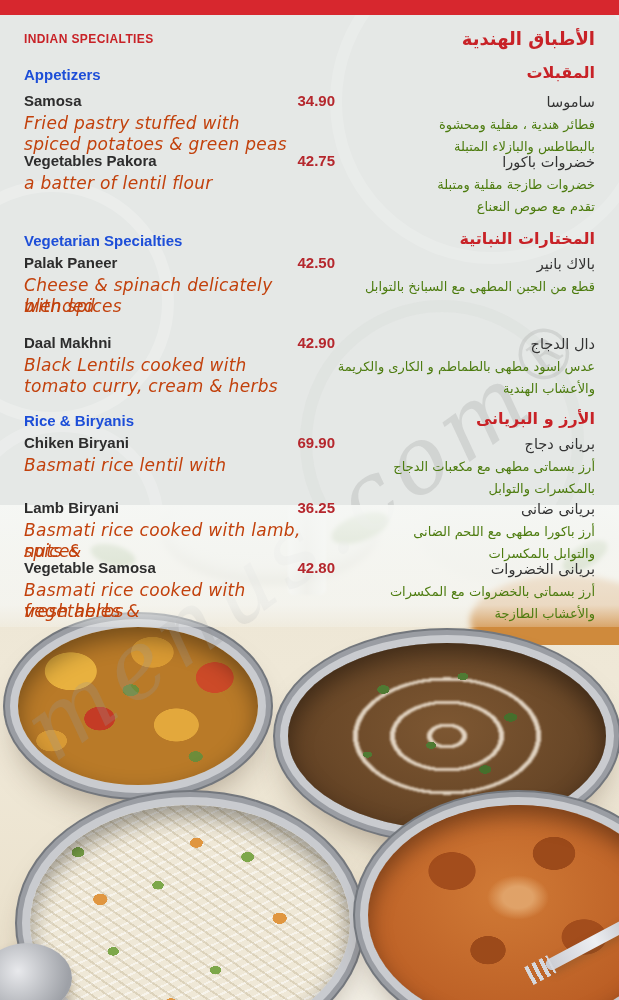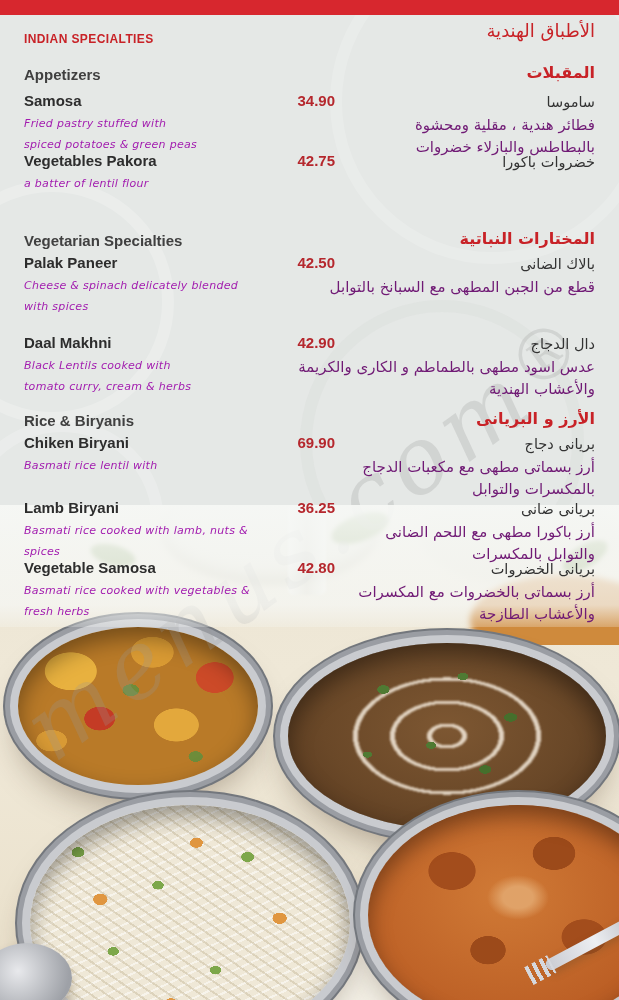--- a/index.html
+++ b/index.html
@@ -98,37 +98,37 @@
         transform:rotate(-8deg);filter:blur(1px);}
 
   
   .photo-overlay{position:absolute;left:0;top:505px;width:619px;height:122px;z-index:4;
         background:linear-gradient(180deg,rgba(246,248,246,.94) 0%,rgba(246,248,246,.72) 82%,rgba(246,248,246,.25) 100%);}
 
   
   .content{position:absolute;inset:0;z-index:5;}
   .title-en{position:absolute;left:24px;top:32px;font-size:12px;font-weight:bold;
         color:#c82227;letter-spacing:.4px;}
-  .title-ar{position:absolute;right:24px;top:20px;font-size:18px;font-weight:normal;
+  .title-ar{position:absolute;right:24px;top:28px;font-size:18px;font-weight:bold;
         color:#c82227;direction:rtl;font-family:"DejaVu Sans",sans-serif;}
   .sec{position:absolute;left:0;width:619px;}
-  .sec-en{position:absolute;left:24px;top:0;font-size:15px;font-weight:bold;color:#404040;}
+  .sec-en{position:absolute;left:24px;top:0;font-size:15px;font-weight:bold;color:#1d4ed8;}
   .sec-ar{position:absolute;right:24px;top:-3px;font-size:16px;font-weight:bold;color:#c82227;
         direction:rtl;font-family:"DejaVu Sans",sans-serif;}
   .item{position:absolute;left:0;width:619px;}
   .item .name{position:absolute;left:24px;top:0;font-size:15px;font-weight:bold;color:#2d2d2d;}
   .item .price{position:absolute;left:245px;top:0;width:90px;text-align:right;
         font-size:15px;font-weight:bold;color:#b5272d;}
-  .item .desc{position:absolute;left:24px;top:21px;width:310px;font-size:11px;
-        font-style:italic;color:#a21caf;font-family:"DejaVu Sans",sans-serif;}
+  .item .desc{position:absolute;left:24px;top:21px;width:310px;font-size:17px;
+        font-style:italic;color:#c2410c;font-family:"DejaVu Sans",sans-serif;}
   .item .desc div{height:21px;line-height:21px;letter-spacing:.3px;}
   .item .ar{position:absolute;right:24px;top:0;text-align:right;direction:rtl;
         font-family:"DejaVu Sans",sans-serif;}
   .item .ar-name{font-size:14.5px;color:#333;height:22px;line-height:20px;}
-  .item .ar-desc{font-size:15px;color:#701a75;}
+  .item .ar-desc{font-size:13px;color:#4d7c0f;}
   .item .ar-desc div{height:22px;line-height:22px;}
 </style>
 </head>
 <body>
 
 <div class="page">
   <div class="topbar"></div>
 
   <div class="swirl-circle sc1"></div>
   <div class="swirl-circle sc2"></div>
@@ -173,50 +173,54 @@
       <div class="name">Samosa</div>
       <div class="price">34.90</div>
       <div class="desc">
         <div>Fried pastry stuffed with</div>
         <div>spiced potatoes &amp; green peas</div>
       </div>
       <div class="ar">
         <div class="ar-name">ساموسا</div>
         <div class="ar-desc">
           <div>فطائر هندية ، مقلية ومحشوة</div>
-          <div>بالبطاطس والبازلاء خضروات</div>
+          <div>بالبطاطس والبازلاء المتبلة</div>
         </div>
       </div>
     </div>
 
     <div class="item" style="top:152px">
       <div class="name">Vegetables Pakora</div>
       <div class="price">42.75</div>
       <div class="desc">
         <div>a batter of lentil flour</div>
       </div>
       <div class="ar">
         <div class="ar-name">خضروات باكورا</div>
+        <div class="ar-desc">
+          <div>خضروات طازجة مقلية ومتبلة</div>
+          <div>تقدم مع صوص النعناع</div>
+        </div>
       </div>
     </div>
 
     <div class="sec" style="top:232px">
       <div class="sec-en">Vegetarian Specialties</div>
       <div class="sec-ar">المختارات النباتية</div>
     </div>
 
     <div class="item" style="top:254px">
       <div class="name">Palak Paneer</div>
       <div class="price">42.50</div>
       <div class="desc">
         <div>Cheese &amp; spinach delicately blended</div>
         <div>with spices</div>
       </div>
       <div class="ar">
-        <div class="ar-name">بالاك الضانى</div>
+        <div class="ar-name">بالاك بانير</div>
         <div class="ar-desc">
           <div>قطع من الجبن المطهى مع السبانخ بالتوابل</div>
         </div>
       </div>
     </div>
 
     <div class="item" style="top:334px">
       <div class="name">Daal Makhni</div>
       <div class="price">42.90</div>
       <div class="desc">

